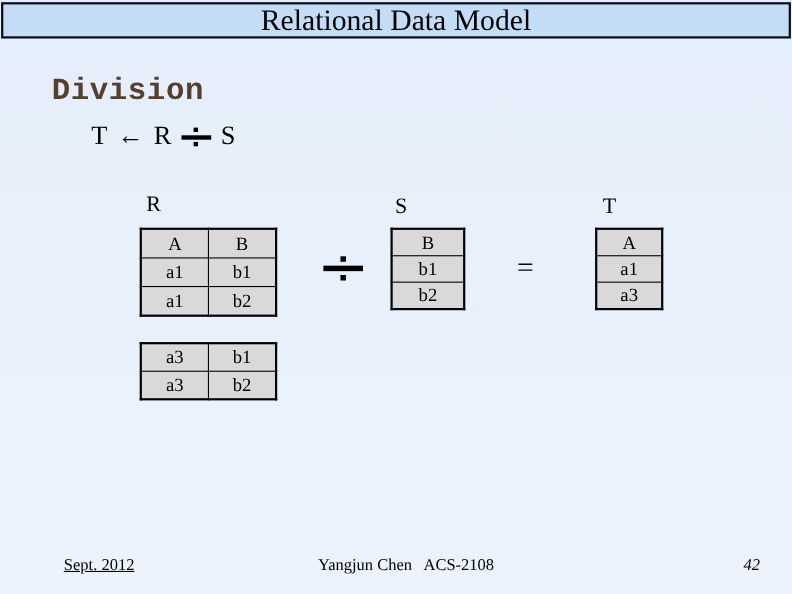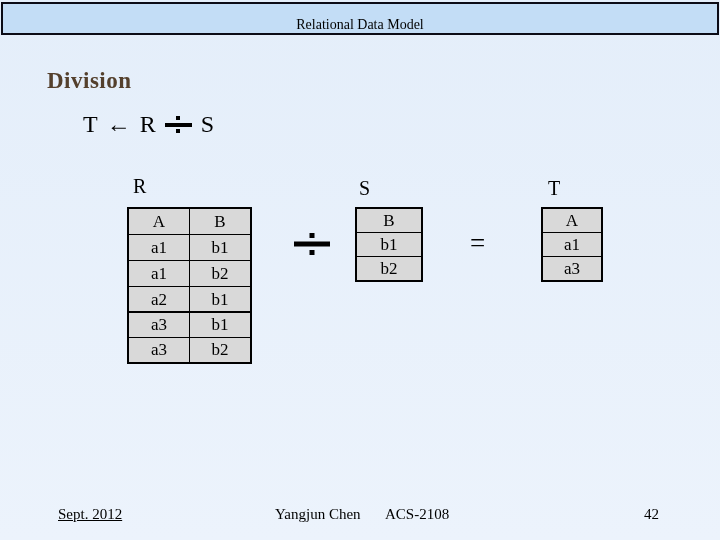--- a/index.html
+++ b/index.html
@@ -6,27 +6,28 @@
   body {
     width:720px; height:540px; position:relative; overflow:hidden;
     font-family:"Liberation Serif","DejaVu Serif",serif;
     background:linear-gradient(180deg, var(--bg-top,#e4eefa) 0%, var(--bg-bottom,#ecf3fc) 100%);
     color:#000;
   }
   .titlebar {
     position:absolute; left:1px; top:2px; width:714px; height:29px;
     background:var(--title-bar-bg,#c3ddf6);
     border:2px solid var(--border-dark,#0b0b16);
-    display:flex; align-items:flex-end; justify-content:center;
-    font-size:14px;
+    display:flex; align-items:center; justify-content:center;
+    font-size:27px;
   }
   .heading {
     position:absolute; left:47px; top:68px;
-    font-size:23px; font-weight:bold; color:var(--heading,#54402d);
+    font-size:28px; font-weight:bold; color:var(--heading,#54402d);
     letter-spacing:0.5px;
+    font-family:Liberation Mono, monospace;
   }
   .formula {
     position:absolute; left:83px; top:111px;
     font-size:24px; display:flex; align-items:center; gap:9px;
   }
   
   .divsign { position:relative; display:inline-block; }
   .divsign .bar { position:absolute; left:0; right:0; top:50%; transform:translateY(-50%); background:#000; }
   .divsign .dot { position:absolute; left:50%; transform:translateX(-50%); background:#000; }
   .divsign .dot.top { top:0; }
@@ -58,23 +59,23 @@
   .tbl-r-lower td { width:60px; height:24px; }
   .tbl-s { left:355px; top:207px; width:68px; }
   .tbl-s td { height:23px; }
   .tbl-t { left:541px; top:207px; width:62px; }
   .tbl-t td { height:23px; }
 
   .equals { position:absolute; left:470px; top:228px; font-size:27px; }
 
   .footer-item { position:absolute; top:506px; font-size:15px; }
   .f-date   { left:58px;text-decoration:underline; }
-  .f-author { left:275px; }
+  .f-author { left:289px; }
   .f-course { left:385px; }
-  .f-page   { left:644px; }
+  .f-page   { left:676px;font-style:italic; }
 </style>
 </head>
 <body>
 
 <div>
 
   <div class="titlebar">
     <span>Relational Data Model</span>
   </div>
 
@@ -102,24 +103,20 @@
       <td>A</td>
       <td>B</td>
     </tr>
     <tr>
       <td>a1</td>
       <td>b1</td>
     </tr>
     <tr>
       <td>a1</td>
       <td>b2</td>
-    </tr>
-    <tr>
-      <td>a2</td>
-      <td>b1</td>
     </tr>
   </tbody>
     </table>
 
   <table class="rel tbl-r-lower">
     <tbody>
         <tr>
       <td>a3</td>
       <td>b1</td>
     </tr>

